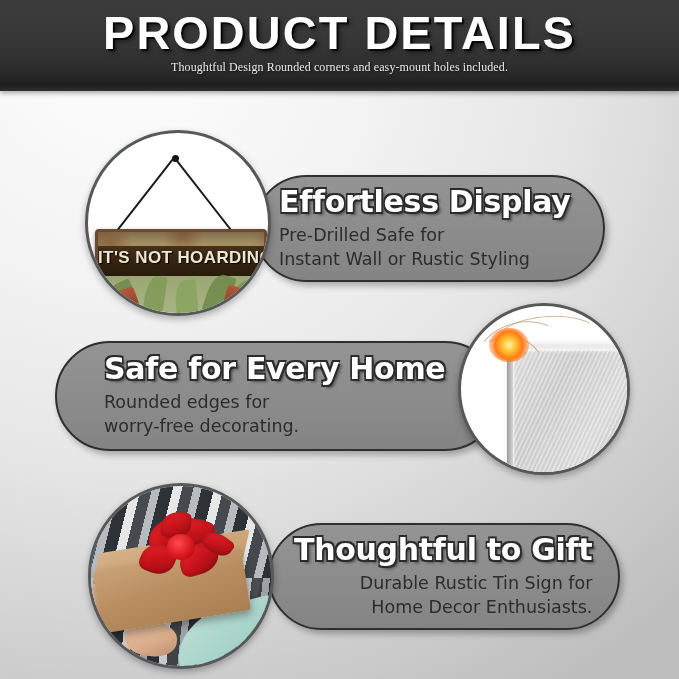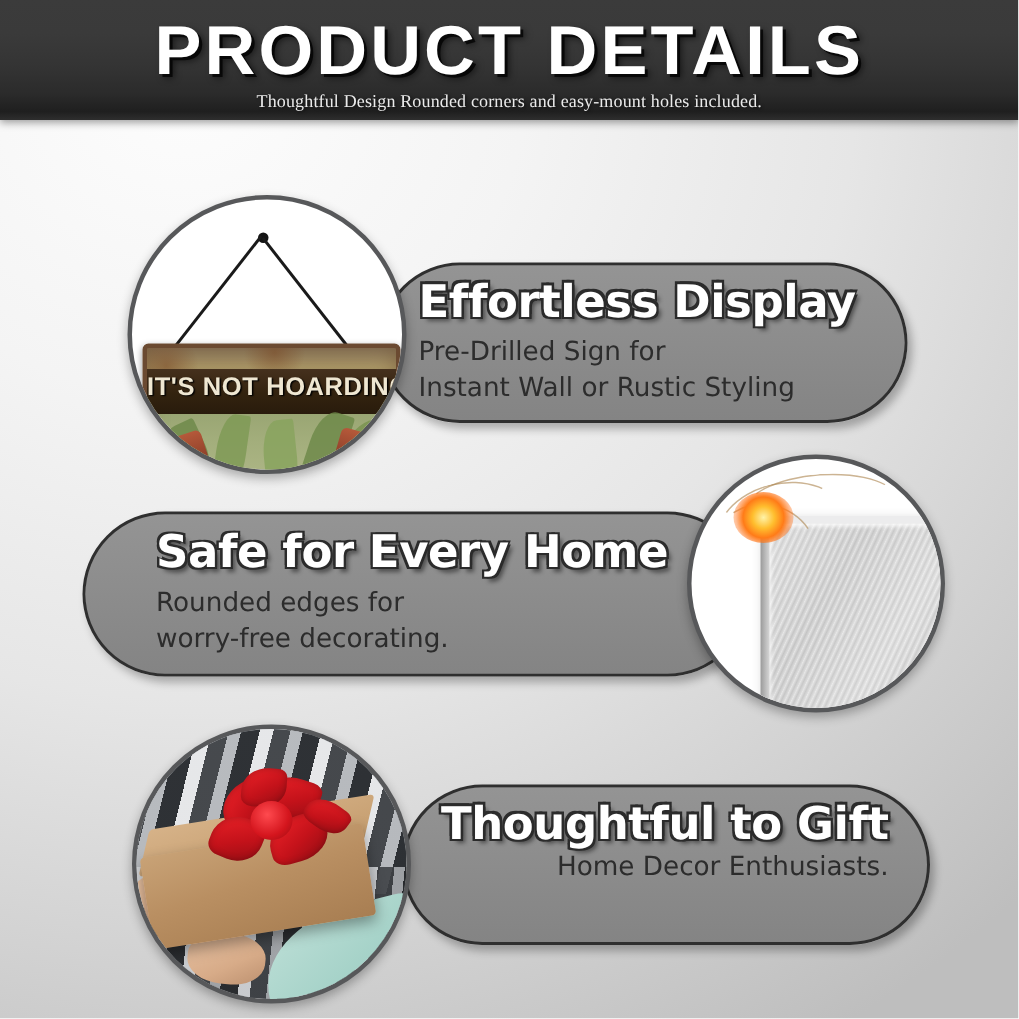--- a/index.html
+++ b/index.html
@@ -15,21 +15,21 @@
     font-family: "DejaVu Sans", sans-serif;
     background:
       radial-gradient(120% 110% at 18% 8%, #fdfdfd 0%, #f4f4f4 28%, #e6e6e6 55%, #d2d2d2 78%, #bebebe 100%);
   }
 
   
   .header {
     position: absolute;
     left: 0; top: 0;
     width: 679px;
-    height: 80px;
+    height: 91px;
     background: linear-gradient(180deg, #3b3b3b 0%, #3a3a3a 28%, #343434 55%, #2b2b2b 78%, #1f1f1f 93%, #2e2e2e 100%);
     box-shadow: 0 2px 5px rgba(0,0,0,0.35);
     overflow: hidden;
   }
   .header-title {
     position: absolute;
     left: 0; top: 6px;
     width: 679px;
     text-align: center;
     font-family: "Liberation Sans", sans-serif;
@@ -273,21 +273,21 @@
   <div class="header">
     <div class="header-title">PRODUCT DETAILS</div>
     <div class="header-sub">Thoughtful Design Rounded corners and easy-mount holes included.</div>
   </div>
 
   <div class="block">
 
     <div class="panel" style="left:253px; top:175px; width:352px; height:107px;">
       <div class="panel-text" style="left:24px; top:9px;">
         <div class="p-title">Effortless Display</div>
-        <div class="p-line" style="margin-top:5px;">Pre-Drilled Sign for</div>
+        <div class="p-line" style="margin-top:5px;">Pre-Drilled Safe for</div>
         <div class="p-line">Instant Wall or Rustic Styling</div>
       </div>
     </div>
 
     <div class="circle" style="left:85px; top:130px; width:180px; height:180px;">
       <div class="art">
         <div class="nail" style="left:84px; top:22px;"></div>
         <div class="cord" style="left:87px; top:25px; width:102px; height:1.6px; transform: rotate(128deg);"></div>
         <div class="cord" style="left:88px; top:25px; width:102px; height:1.6px; transform: rotate(52deg);"></div>
 
@@ -337,20 +337,21 @@
       </div>
     </div>
 
   </div>
 
   <div class="block">
 
     <div class="panel" style="left:268px; top:523px; width:352px; height:107px;text-align:right;">
       <div class="panel-text" style="left:24px; top:9px;">
         <div class="p-title">Thoughtful to Gift</div>
+        <div class="p-line" style="margin-top:5px;">Durable Rustic Tin Sign for</div>
         <div class="p-line">Home Decor Enthusiasts.</div>
       </div>
     </div>
 
     <div class="circle" style="left:88px; top:483px; width:180px; height:180px;">
       <div class="art">
         <div class="giftbg"></div>
         <div class="shirt"></div>
         <div class="shirt2"></div>
 

